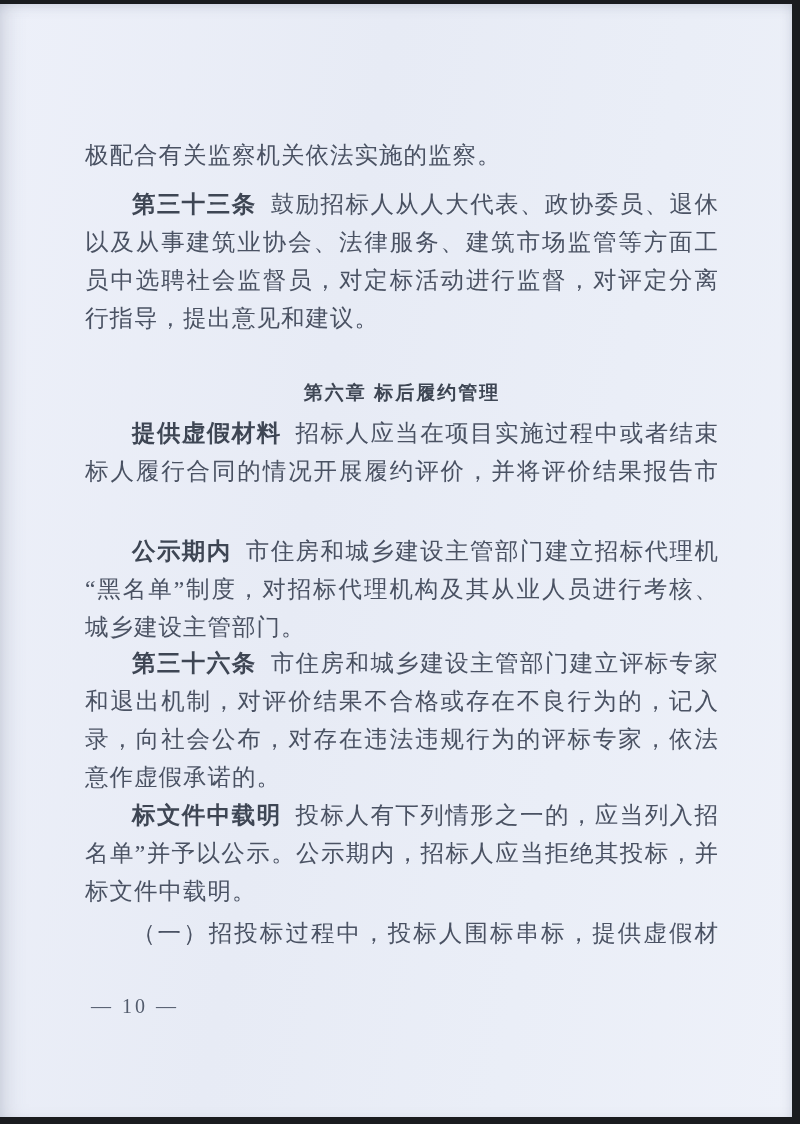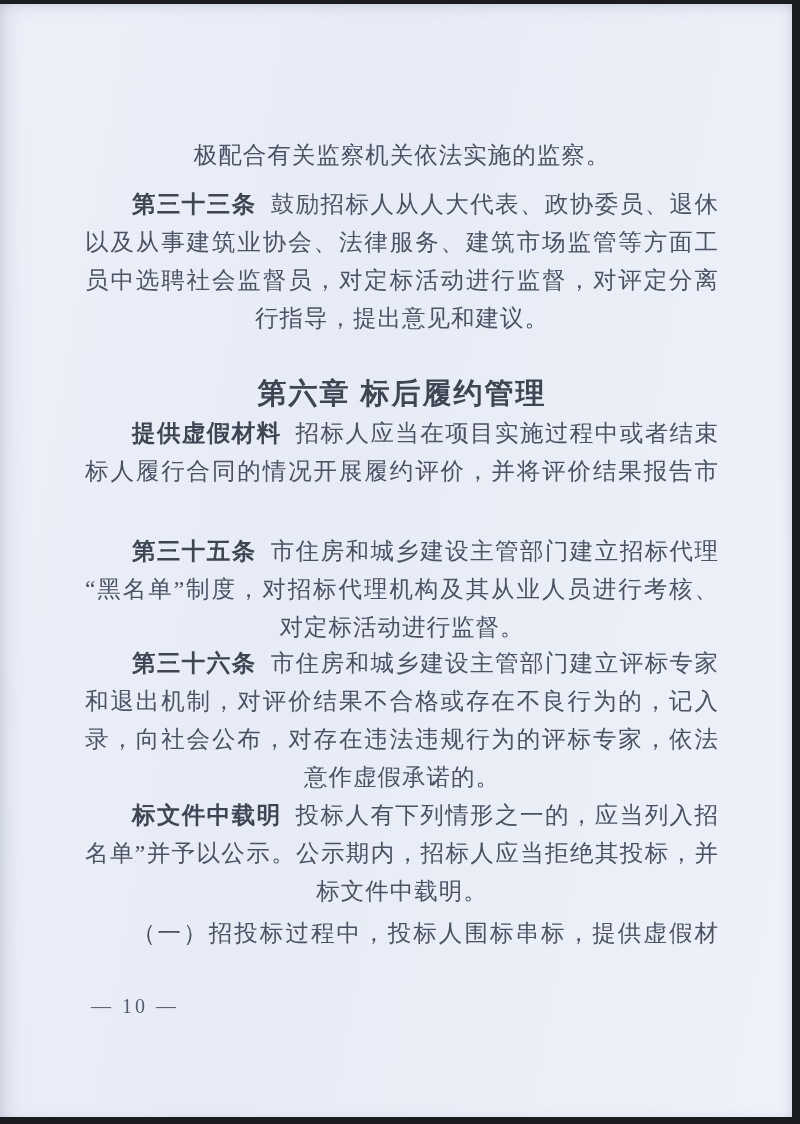--- a/index.html
+++ b/index.html
@@ -38,21 +38,21 @@
   .para {
     position: absolute;
     left: 0;
     right: 0;
   }
   .line {
     font-size: 23.5px;
     line-height: 38px;
     height: 38px;
     letter-spacing: 1px;
-    text-align: center;
+    text-align: left;
     overflow: hidden;
   }
   .line.full {
     text-align: justify;
     text-align-last: justify;
   }
   .line.indent {
     text-indent: 2em;
   }
   .art {
@@ -62,21 +62,21 @@
     margin-right: 14px;
   }
   .chapter {
     position: absolute;
     left: 0;
     right: 0;
     top: 370px;
     text-align: center;
     font-family: "Liberation Sans", "DejaVu Sans", sans-serif;
     font-weight: 700;
-    font-size: 29px;
+    font-size: 19px;
     line-height: 38px;
     letter-spacing: 2px;
     color: #3e4654;
   }
   .pagenum {
     position: absolute;
     left: 6px;
     top: 989px;
     font-size: 20px;
     line-height: 26px;
@@ -110,23 +110,23 @@
     </div>
 
     <div class="chapter">第六章 标后履约管理</div>
 
     <div class="para pos-art34">
       <div class="line full indent"><span class="art">提供虚假材料</span><span>招标人应当在项目实施过程中或者结束后，对中</span></div>
       <div class="line full">标人履行合同的情况开展履约评价，并将评价结果报告市住房和</div>
     </div>
 
     <div class="para pos-art35">
-      <div class="line full indent"><span class="art">第三十五条</span><span>市住房和城乡建设主管部门建立招标代理机构</span></div>
+      <div class="line full indent"><span class="art">公示期内</span><span>市住房和城乡建设主管部门建立招标代理机构</span></div>
       <div class="line full">“黑名单”制度，对招标代理机构及其从业人员进行考核、评价，</div>
-      <div class="line">对定标活动进行监督。</div>
+      <div class="line">城乡建设主管部门。</div>
     </div>
 
     <div class="para pos-art36">
       <div class="line full indent"><span class="art">第三十六条</span><span>市住房和城乡建设主管部门建立评标专家考核</span></div>
       <div class="line full">和退出机制，对评价结果不合格或存在不良行为的，记入信用记</div>
       <div class="line full">录，向社会公布，对存在违法违规行为的评标专家，依法取消其</div>
       <div class="line">意作虚假承诺的。</div>
     </div>
 
     <div class="para pos-art37">

